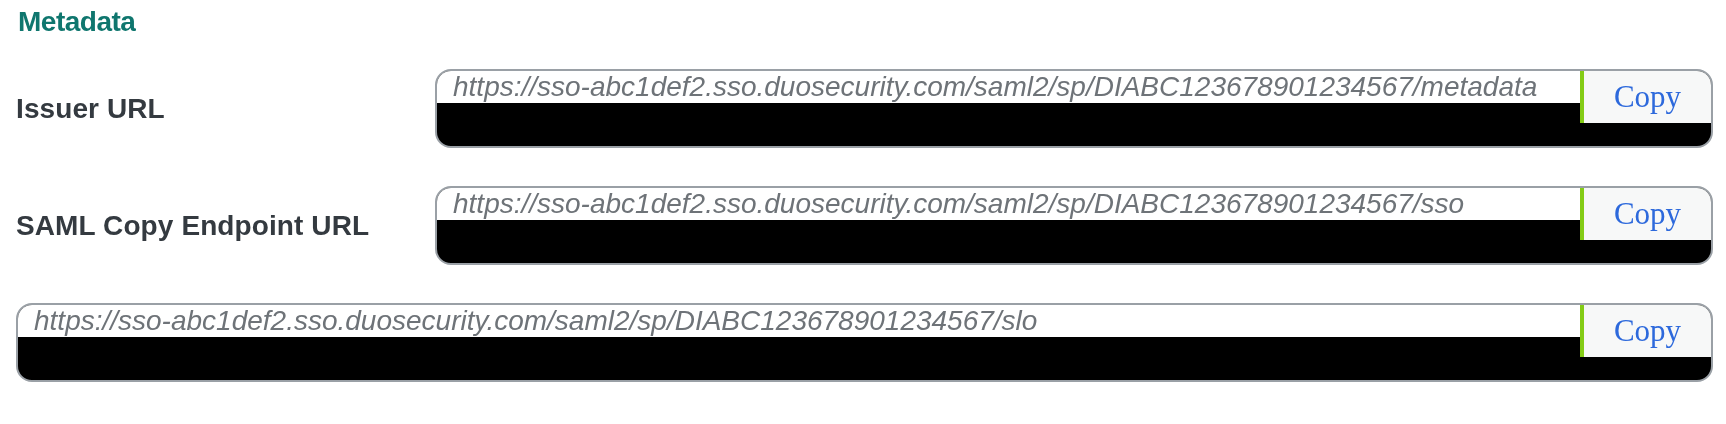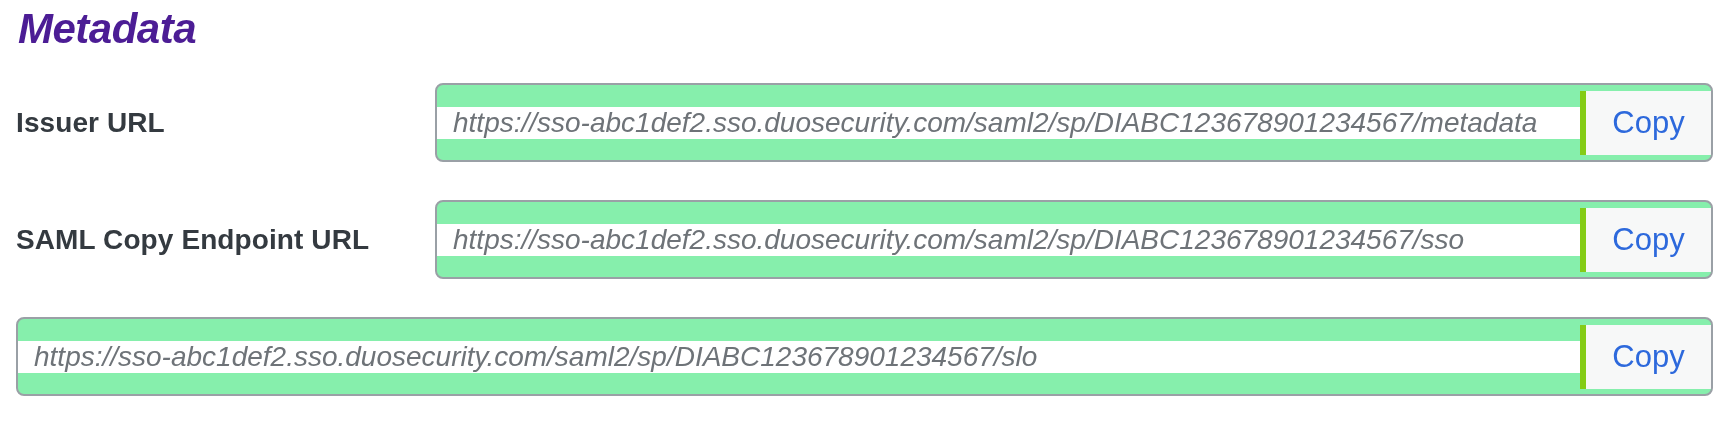--- a/index.html
+++ b/index.html
@@ -16,26 +16,25 @@
   }
   .page {
     box-sizing: border-box;
     width: 100%;
     height: 100%;
     padding: 8px 13px 0 16px;
   }
   .section-title {
     margin: 0;
     padding-left: 2px;
-    font-size: 42px;
+    font-size: 28px;
     line-height: 1.0;
     font-weight: 700;
     letter-spacing: -0.5px;
-    color: #4c1d95;
-    font-style: italic;
+    color: #0f766e;
   }
   .rows {
     margin-top: 33px;
     display: flex;
     flex-direction: column;
     gap: 38px;
   }
   .field-row {
     display: flex;
     align-items: center;
@@ -44,49 +43,49 @@
     flex: 0 0 auto;
     width: 419px;
     font-size: 28px;
     font-weight: 700;
     color: #343a40;
     letter-spacing: 0.1px;
   }
   .input-group {
     flex: 1 1 auto;
     display: flex;
-    align-items: center;
+    align-items: flex-start;
     height: 75px;
     border: 2px solid #9aa0a6;
-    border-radius: 8px;
+    border-radius: 16px;
     overflow: hidden;
-    background: #86efac;
+    background: #000000;
   }
   .url-input {
     flex: 1 1 auto;
     min-width: 0;
     border: none;
     outline: none;
     margin: 0;
     padding: 0 18px 0 16px;
     background: #ffffff;
     font-family: "Liberation Sans", "DejaVu Sans", sans-serif;
     font-style: italic;
     font-size: 28px;
     color: #6e7378;
   }
   .copy-btn {
     flex: 0 0 auto;
     width: 131px;
     border: none;
-    border-left: 6px solid #84cc16;
+    border-left: 4px solid #84cc16;
     margin: 0;
-    padding: 14px;
+    padding: 8px;
     background: #f7f8f8;
-    font-family: Liberation Sans, sans-serif;
+    font-family: Liberation Serif, serif;
     font-size: 31px;
     color: #2d69dc;
     cursor: pointer;
   }
 </style>
 </head>
 <body>
 
 <div class="page">
 

